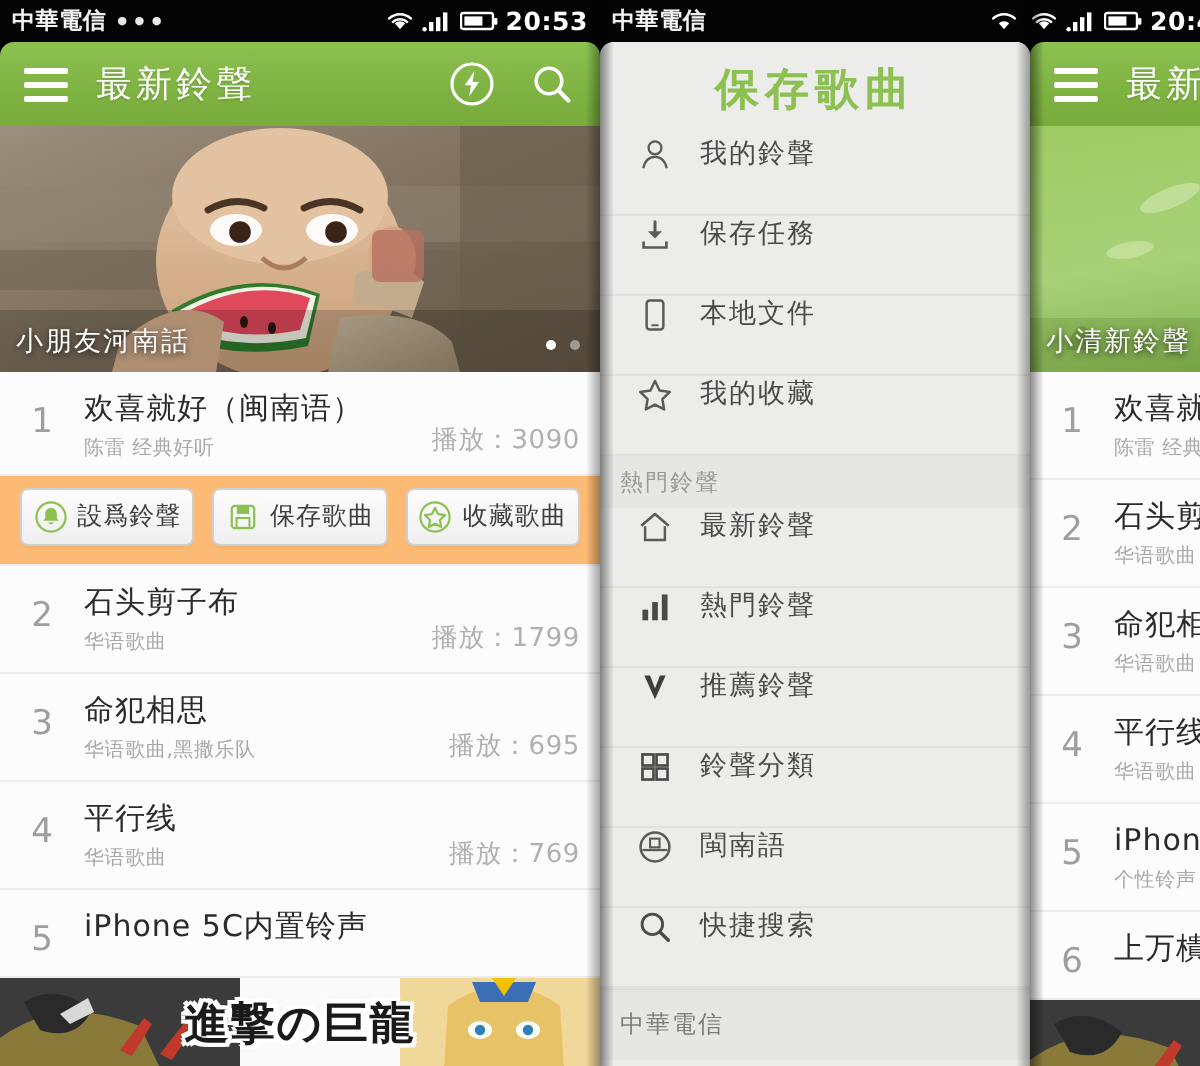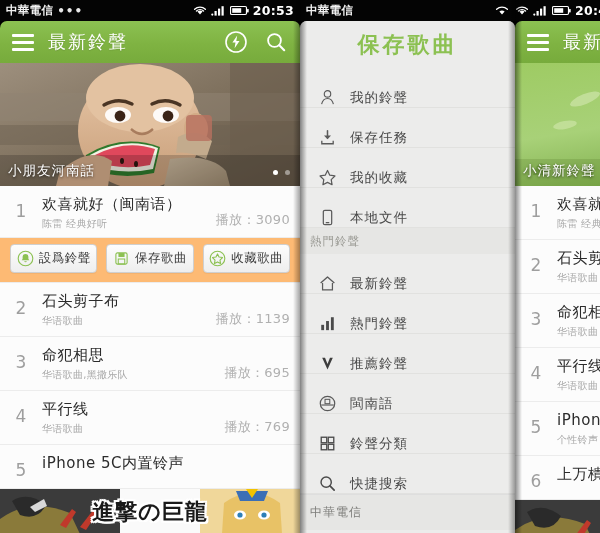--- a/index.html
+++ b/index.html
@@ -88,21 +88,21 @@
     font-size: 22px; font-weight: bold; color: #1a1a1a; letter-spacing: 1px;
     text-shadow: -2px 0 #fff, 2px 0 #fff, 0 -2px #fff, 0 2px #fff, -2px -2px #fff, 2px 2px #fff, 2px -2px #fff, -2px 2px #fff;
   }
 
   
   .drawer { position: absolute; inset: 21px 0 0 0; background: #ececeb; border-top-left-radius: 7px; border-top-right-radius: 7px; overflow: hidden;}
   .drawer-head { height: 47px; display: flex; align-items: center; justify-content: center; background:#ececeb;}
   .drawer-logo { font-size: 22px; font-weight: bold; color: #8cc152; letter-spacing: 3px; }
   .dsection { padding: 6px 0 5px 10px; font-size: 11.5px; color: #9a9a94; background: #e6e6e4; letter-spacing: 1px; }
   .ditem {
-    display: flex; align-items: flex-end; gap: 13px; height: 40px; padding: 0 0 0 18px;
+    display: flex; align-items: flex-start; gap: 13px; height: 40px; padding: 0 0 0 18px;
     border-bottom: 1px solid #e1e1df; cursor: pointer; background: #ececeb;
   }
   .ditem .gi { width: 19px; height: 19px; flex-shrink: 0; display:block;}
   .ditem .lbl { font-size: 13.5px; color: #4a4a4a; letter-spacing: 1px; }
   .dfoot { padding: 9px 0 9px 10px; font-size: 12px; color: #7d7d7a; background: #e6e6e4; letter-spacing: 1px; border-top:1px solid #dedede;}
 
   
   .shadow-l { position:absolute; top:0; left:0; width:7px; height:533px; background: linear-gradient(90deg, rgba(0,0,0,.45), rgba(0,0,0,0)); z-index: 6; pointer-events:none;}
   .shadow-r { position:absolute; top:0; right:0; width:7px; height:533px; background: linear-gradient(270deg, rgba(0,0,0,.35), rgba(0,0,0,0)); z-index: 6; pointer-events:none;}
 
@@ -244,21 +244,21 @@
           <span>收藏歌曲</span>
         </div>
       </div>
 
       <div class="song">
         <div class="idx">2</div>
         <div class="meta">
           <div class="title">石头剪子布</div>
           <div class="sub">华语歌曲</div>
         </div>
-        <div class="plays">播放：1139</div>
+        <div class="plays">播放：1799</div>
       </div>
 
       <div class="song">
         <div class="idx">3</div>
         <div class="meta">
           <div class="title">命犯相思</div>
           <div class="sub">华语歌曲,黑撒乐队</div>
         </div>
         <div class="plays">播放：695</div>
       </div>
@@ -334,31 +334,31 @@
         <svg class="gi" viewBox="0 0 20 20">
           <path d="M10 3 v7.4" stroke="#5a5a5a" stroke-width="1.6" stroke-linecap="round"></path>
           <path d="M6.3 8 L10 11.8 13.7 8z" fill="#5a5a5a"></path>
           <path d="M4 13.4 v3.2 h12 v-3.2" fill="none" stroke="#5a5a5a" stroke-width="1.4"></path>
         </svg>
         <span class="lbl">保存任務</span>
       </div>
 
       <div class="ditem">
         <svg class="gi" viewBox="0 0 20 20">
-          <path d="M10 2.6 l2.4 5 5.4 .8 -3.9 3.8 .9 5.4 -4.8 -2.5 -4.8 2.5 .9 -5.4 -3.9 -3.8 5.4 -.8z" fill="none" stroke="#5a5a5a" stroke-width="1.3" stroke-linejoin="round"></path>
-        </svg>
-        <span class="lbl">我的收藏</span>
-      </div>
-
-      <div class="ditem">
-        <svg class="gi" viewBox="0 0 20 20">
           <rect x="5.6" y="2.4" width="8.8" height="15.2" rx="1.6" fill="none" stroke="#5a5a5a" stroke-width="1.3"></rect>
           <line x1="8.6" y1="15.4" x2="11.4" y2="15.4" stroke="#5a5a5a" stroke-width="1.1" stroke-linecap="round"></line>
         </svg>
         <span class="lbl">本地文件</span>
+      </div>
+
+      <div class="ditem">
+        <svg class="gi" viewBox="0 0 20 20">
+          <path d="M10 2.6 l2.4 5 5.4 .8 -3.9 3.8 .9 5.4 -4.8 -2.5 -4.8 2.5 .9 -5.4 -3.9 -3.8 5.4 -.8z" fill="none" stroke="#5a5a5a" stroke-width="1.3" stroke-linejoin="round"></path>
+        </svg>
+        <span class="lbl">我的收藏</span>
       </div>
 
       <div class="dsection">熱門鈴聲</div>
 
       <div class="ditem">
         <svg class="gi" viewBox="0 0 20 20">
           <path d="M2.8 9.4 L10 3.2 17.2 9.4" fill="none" stroke="#5a5a5a" stroke-width="1.4" stroke-linejoin="round"></path>
           <path d="M4.8 9.6 v7.2 h10.4 v-7.2" fill="none" stroke="#5a5a5a" stroke-width="1.3"></path>
         </svg>
         <span class="lbl">最新鈴聲</span>
@@ -371,39 +371,39 @@
           <rect x="13.6" y="3.4" width="3" height="13.6" fill="#4a4a4a"></rect>
         </svg>
         <span class="lbl">熱門鈴聲</span>
       </div>
 
       <div class="ditem">
         <svg class="gi" viewBox="0 0 20 20">
           <path d="M4.4 4 L10 16.4 15.6 4 L12.6 4 L10 10.6 L7.4 4z" fill="#3d3d3d"></path>
         </svg>
         <span class="lbl">推薦鈴聲</span>
-      </div>
-
-      <div class="ditem">
-        <svg class="gi" viewBox="0 0 20 20">
-          <circle cx="10" cy="10" r="7.6" fill="none" stroke="#5a5a5a" stroke-width="1.3"></circle>
-          <line x1="3.4" y1="11.6" x2="16.6" y2="11.6" stroke="#5a5a5a" stroke-width="1.2"></line>
-          <rect x="7.4" y="5.6" width="5" height="4.6" fill="none" stroke="#5a5a5a" stroke-width="1.1"></rect>
-        </svg>
-        <span class="lbl">閩南語</span>
       </div>
 
       <div class="ditem">
         <svg class="gi" viewBox="0 0 20 20">
           <rect x="3.4" y="3.4" width="5.8" height="5.8" fill="none" stroke="#4a4a4a" stroke-width="1.4"></rect>
           <rect x="10.8" y="3.4" width="5.8" height="5.8" fill="none" stroke="#4a4a4a" stroke-width="1.4"></rect>
           <rect x="3.4" y="10.8" width="5.8" height="5.8" fill="none" stroke="#4a4a4a" stroke-width="1.4"></rect>
           <rect x="10.8" y="10.8" width="5.8" height="5.8" fill="none" stroke="#4a4a4a" stroke-width="1.4"></rect>
         </svg>
         <span class="lbl">鈴聲分類</span>
+      </div>
+
+      <div class="ditem">
+        <svg class="gi" viewBox="0 0 20 20">
+          <circle cx="10" cy="10" r="7.6" fill="none" stroke="#5a5a5a" stroke-width="1.3"></circle>
+          <line x1="3.4" y1="11.6" x2="16.6" y2="11.6" stroke="#5a5a5a" stroke-width="1.2"></line>
+          <rect x="7.4" y="5.6" width="5" height="4.6" fill="none" stroke="#5a5a5a" stroke-width="1.1"></rect>
+        </svg>
+        <span class="lbl">閩南語</span>
       </div>
 
       <div class="ditem">
         <svg class="gi" viewBox="0 0 20 20">
           <circle cx="8.6" cy="8.6" r="5.4" fill="none" stroke="#4a4a4a" stroke-width="1.5"></circle>
           <line x1="12.6" y1="12.6" x2="17" y2="17" stroke="#4a4a4a" stroke-width="1.8" stroke-linecap="round"></line>
         </svg>
         <span class="lbl">快捷搜索</span>
       </div>
 

